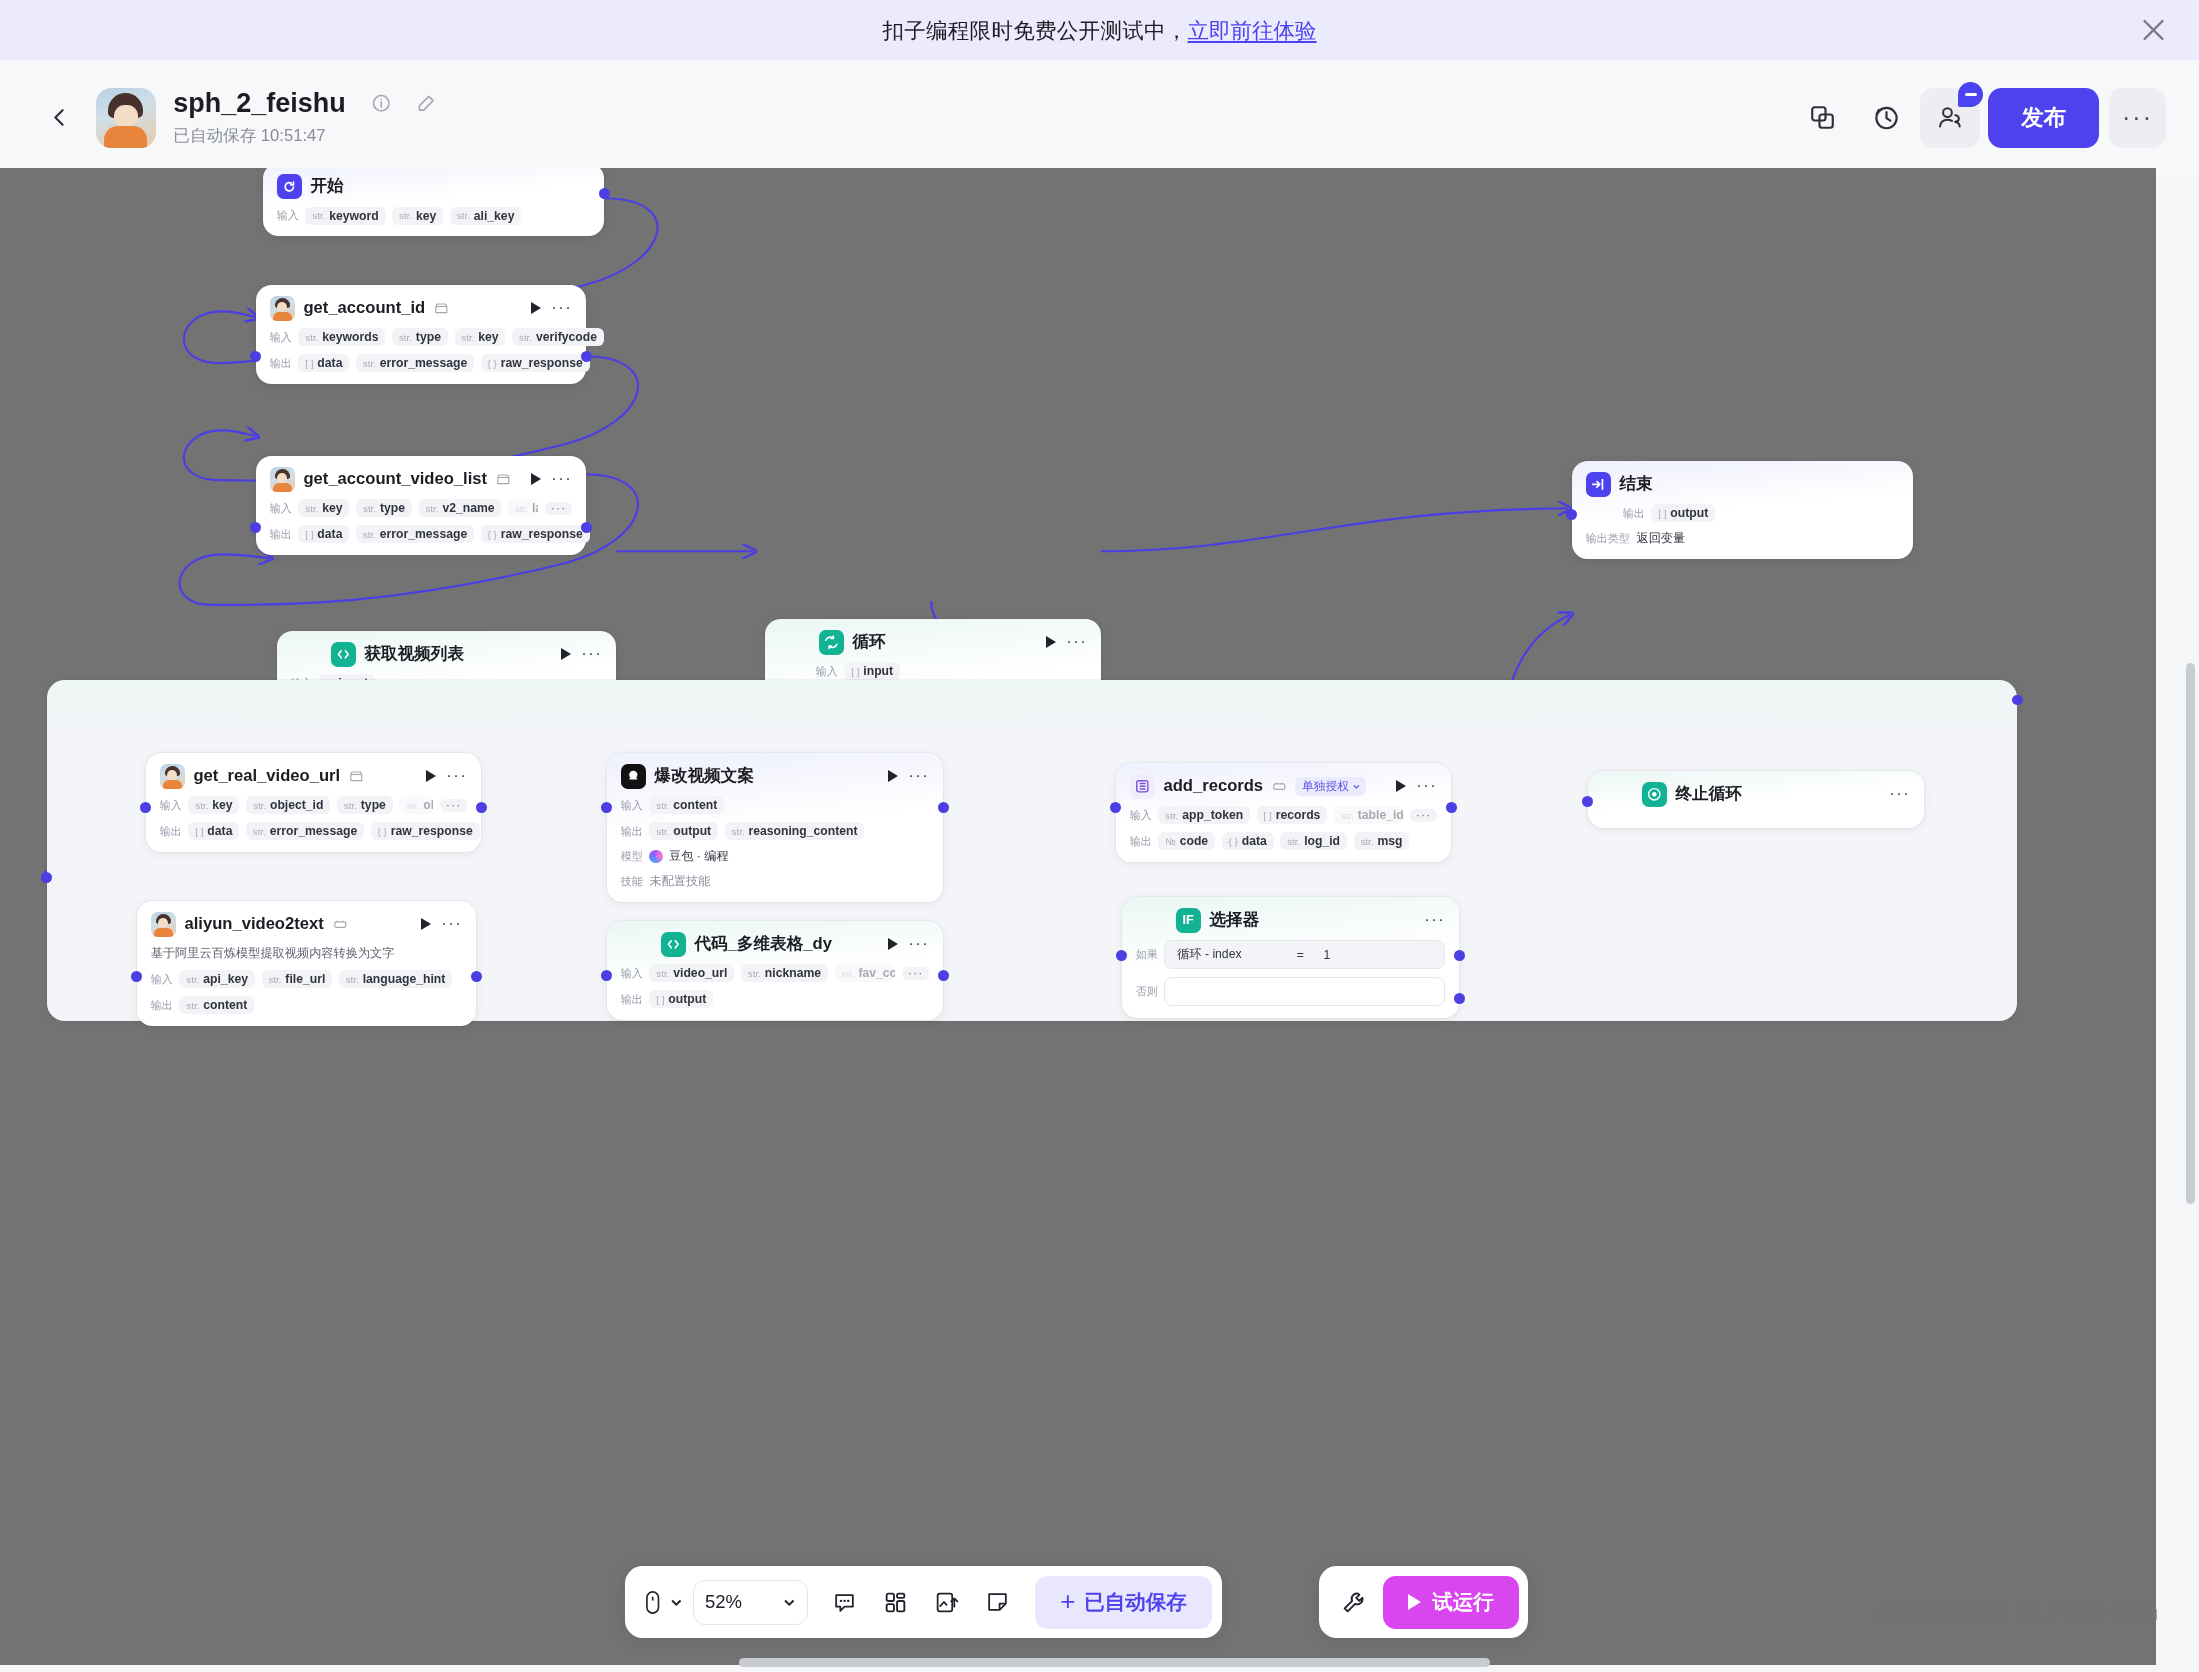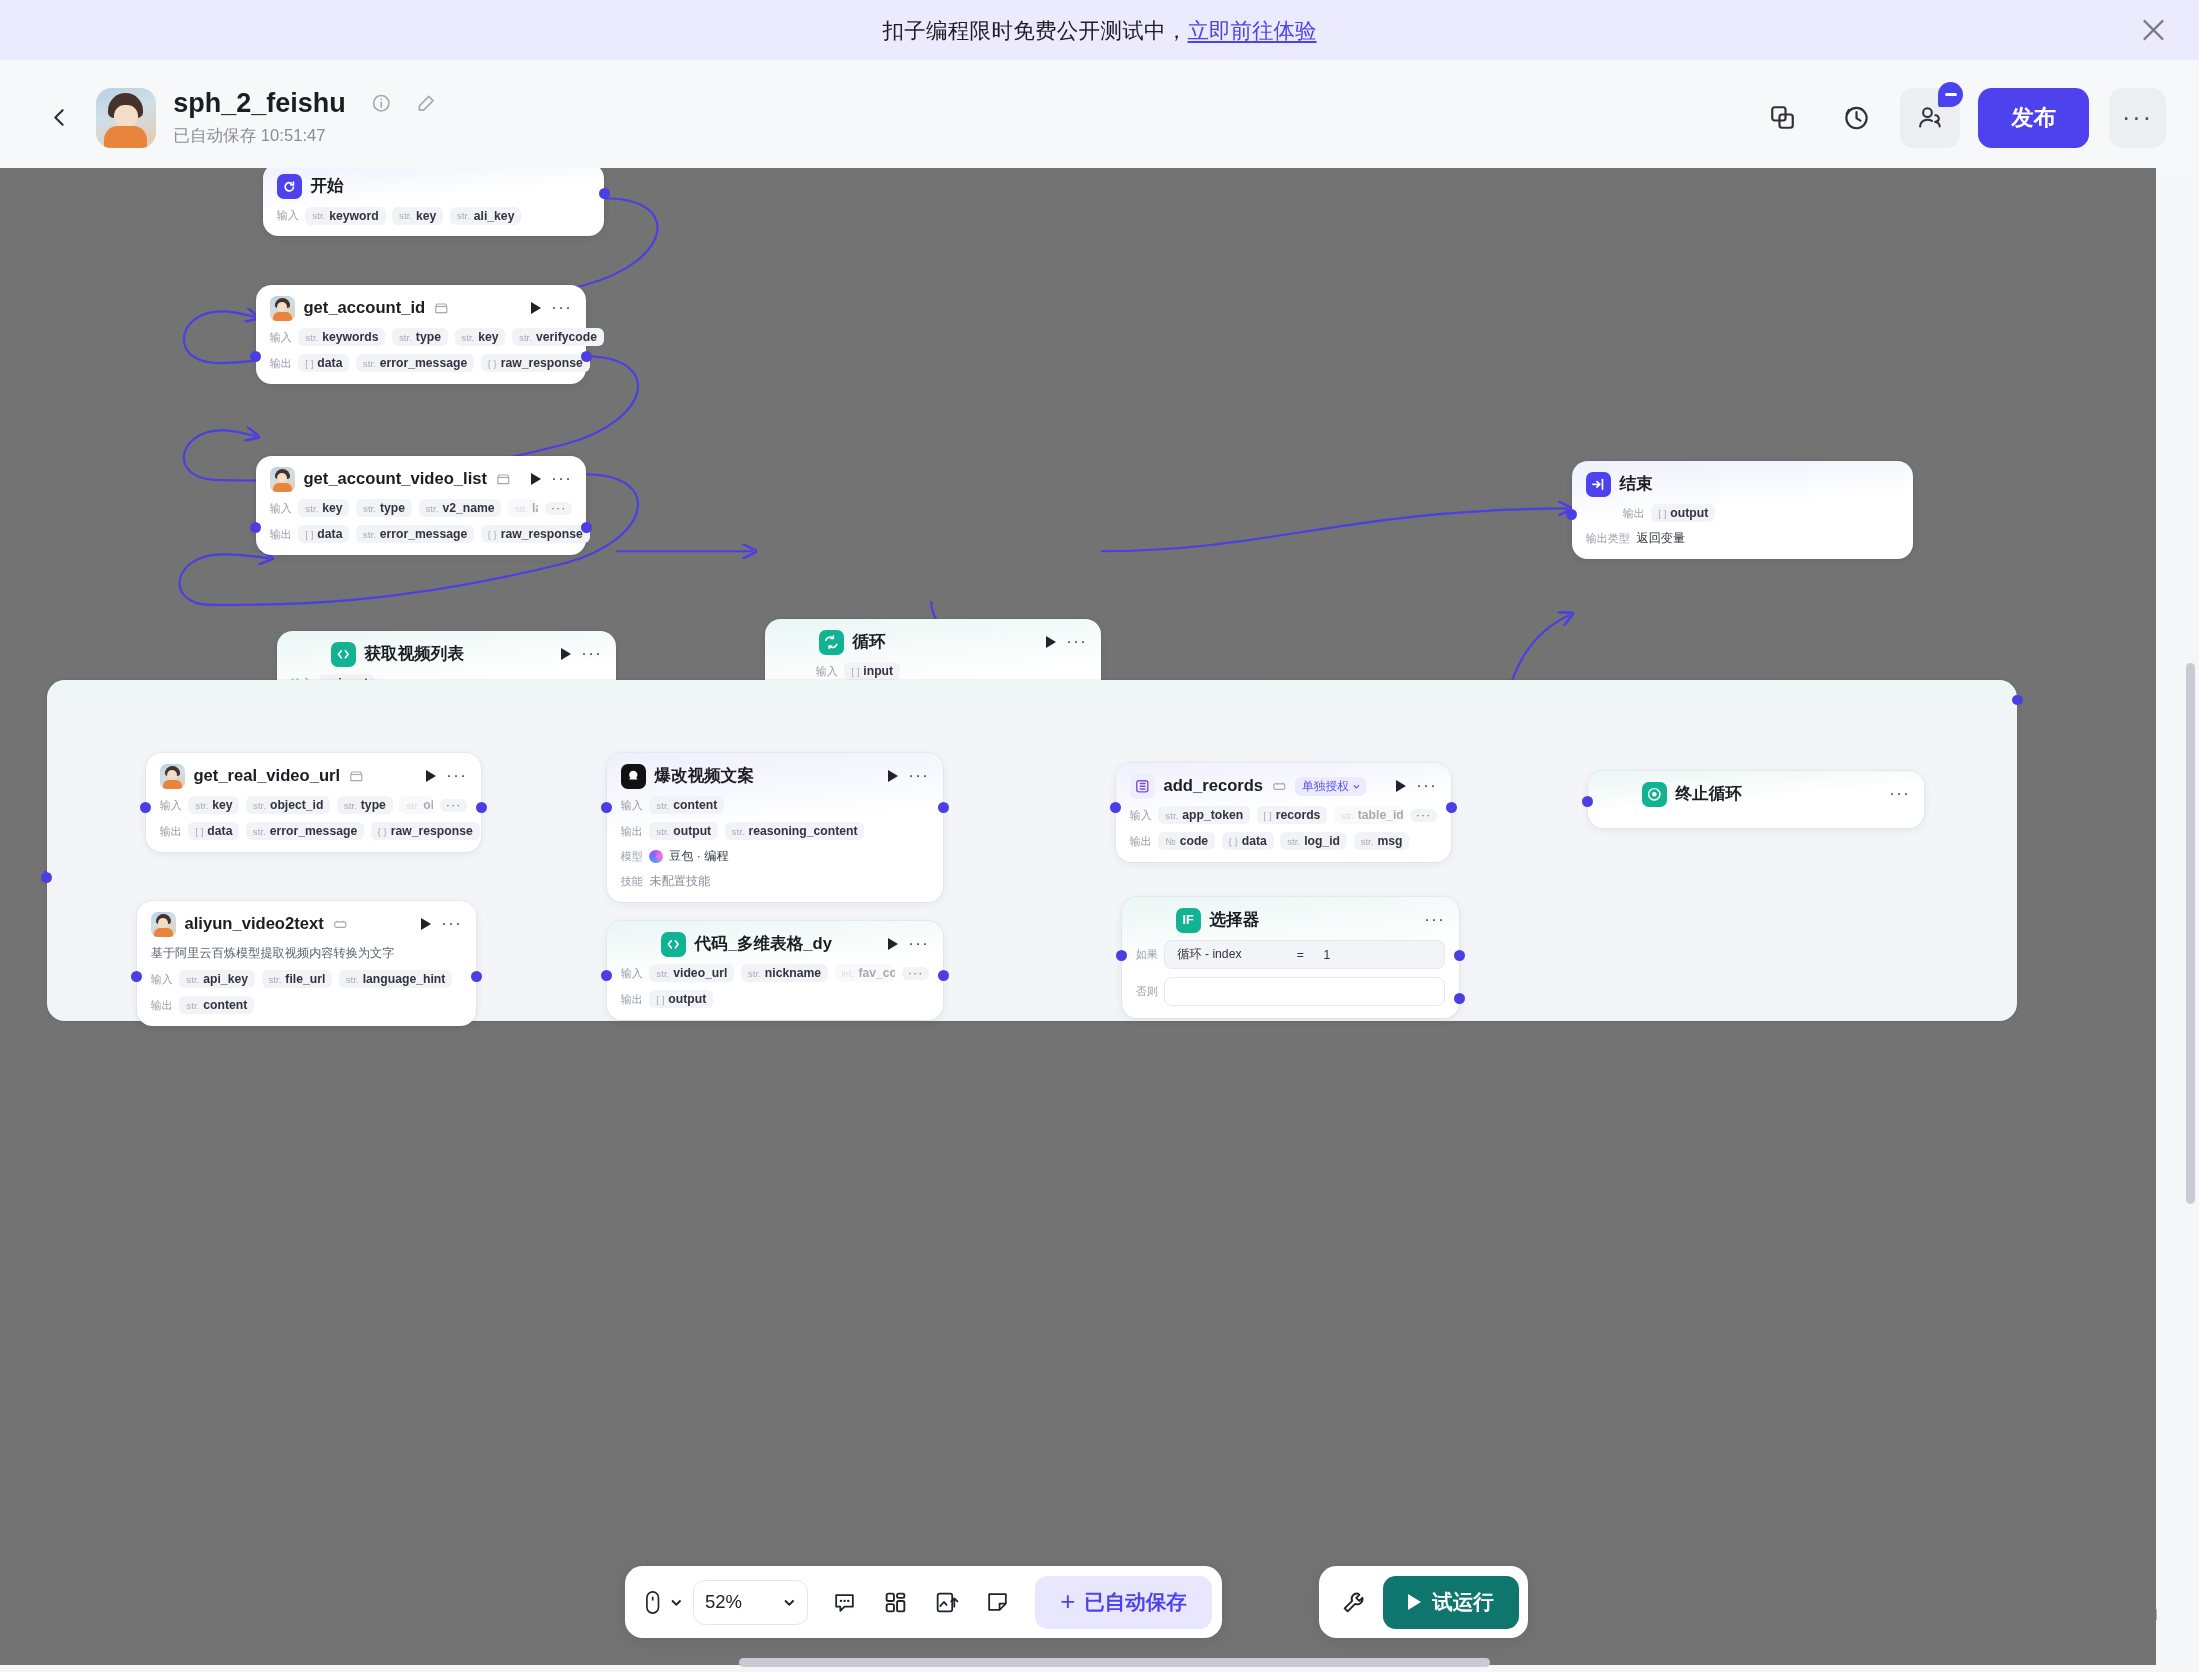--- a/index.html
+++ b/index.html
@@ -38,21 +38,21 @@
   #avatar .hair { position:absolute; left:12.7px; top:5.9px; width:35px; height:25px; background:#46322a; border-radius:17.6px 17.6px 5.9px 5.9px; }
   #avatar .face { position:absolute; left:18.5px; top:17.6px; width:23.4px; height:21.5px; background:#f4ddc6; border-radius:10.7px; }
   #avatar .body { position:absolute; left:8.8px; bottom:0; width:43px; height:21.5px; background:#e8843b; border-radius:13.7px 13.7px 0 0; }
   #titlewrap { margin-left:17.6px; display:flex; flex-direction:column; justify-content:center; }
   #titleline { display:flex; align-items:center; gap:25px; }
   #wfname { font-size:27px; font-weight:700; color:#1c1c23; }
   .hicon { width:20.5px; height:20.5px; opacity:.5; cursor:pointer; }
   .hicon svg { width:100%; height:100%; display:block; }
   #savedline { margin-top:6.8px; font-size:16.6px; color:#8a8c98; }
 
-  #headright { margin-left:auto; display:flex; align-items:center; gap:14px; padding-right:33px; }
+  #headright { margin-left:auto; display:flex; align-items:center; gap:4px; padding-right:33px; }
   .hbtn {
     width:60px; height:60px; border-radius:13.7px; display:flex; align-items:center; justify-content:center;
     cursor:pointer; position:relative;
   }
   .hbtn.grey { background:#eceef2; }
   .hbtn svg { width:29px; height:29px; }
   .hbtn .badge {
     position:absolute; right:-2.9px; top:-5.9px; width:25px; height:25px;
     background:#4a43ef; border-radius:12.7px 12.7px 12.7px 2.9px;
     display:flex; align-items:center; justify-content:center;
@@ -155,21 +155,21 @@
     cursor:pointer; margin-left:9.8px;
   }
   #addnode .plus { font-size:26px; font-weight:400; line-height:21.5px; }
   #runzone {
     position:absolute; left:1319px; top:1566px; height:72px; background:#fff; border-radius:17.6px;
     display:flex; align-items:center; gap:7.8px; padding:0 9.8px 0 11.7px;
     box-shadow:0 2.9px 15.6px rgba(28,31,54,.10);
   }
   #runbtn {
     display:flex; align-items:center; gap:10.7px; height:53px; padding:0 25px;
-    background:#0f766e; border-radius:12.7px; color:#fff; font-size:20.5px; font-weight:700; cursor:pointer;
+    background:#d946ef; border-radius:12.7px; color:#fff; font-size:20.5px; font-weight:700; cursor:pointer;
     border:none; font-family:inherit;
   }
   #runbtn .tri { width:0; height:0; border-left:13.7px solid #fff; border-top:8.8px solid transparent; border-bottom:8.8px solid transparent; }
 
   #watermark {
     position:absolute; right:41px; top:1597px; font-size:22.4px; color:#737373; white-space:nowrap;
   }
 
   
   #hscroll { position:absolute; left:739px; top:1658px; width:751px; height:8.8px; background:#c9cbd3; border-radius:4.9px; }

